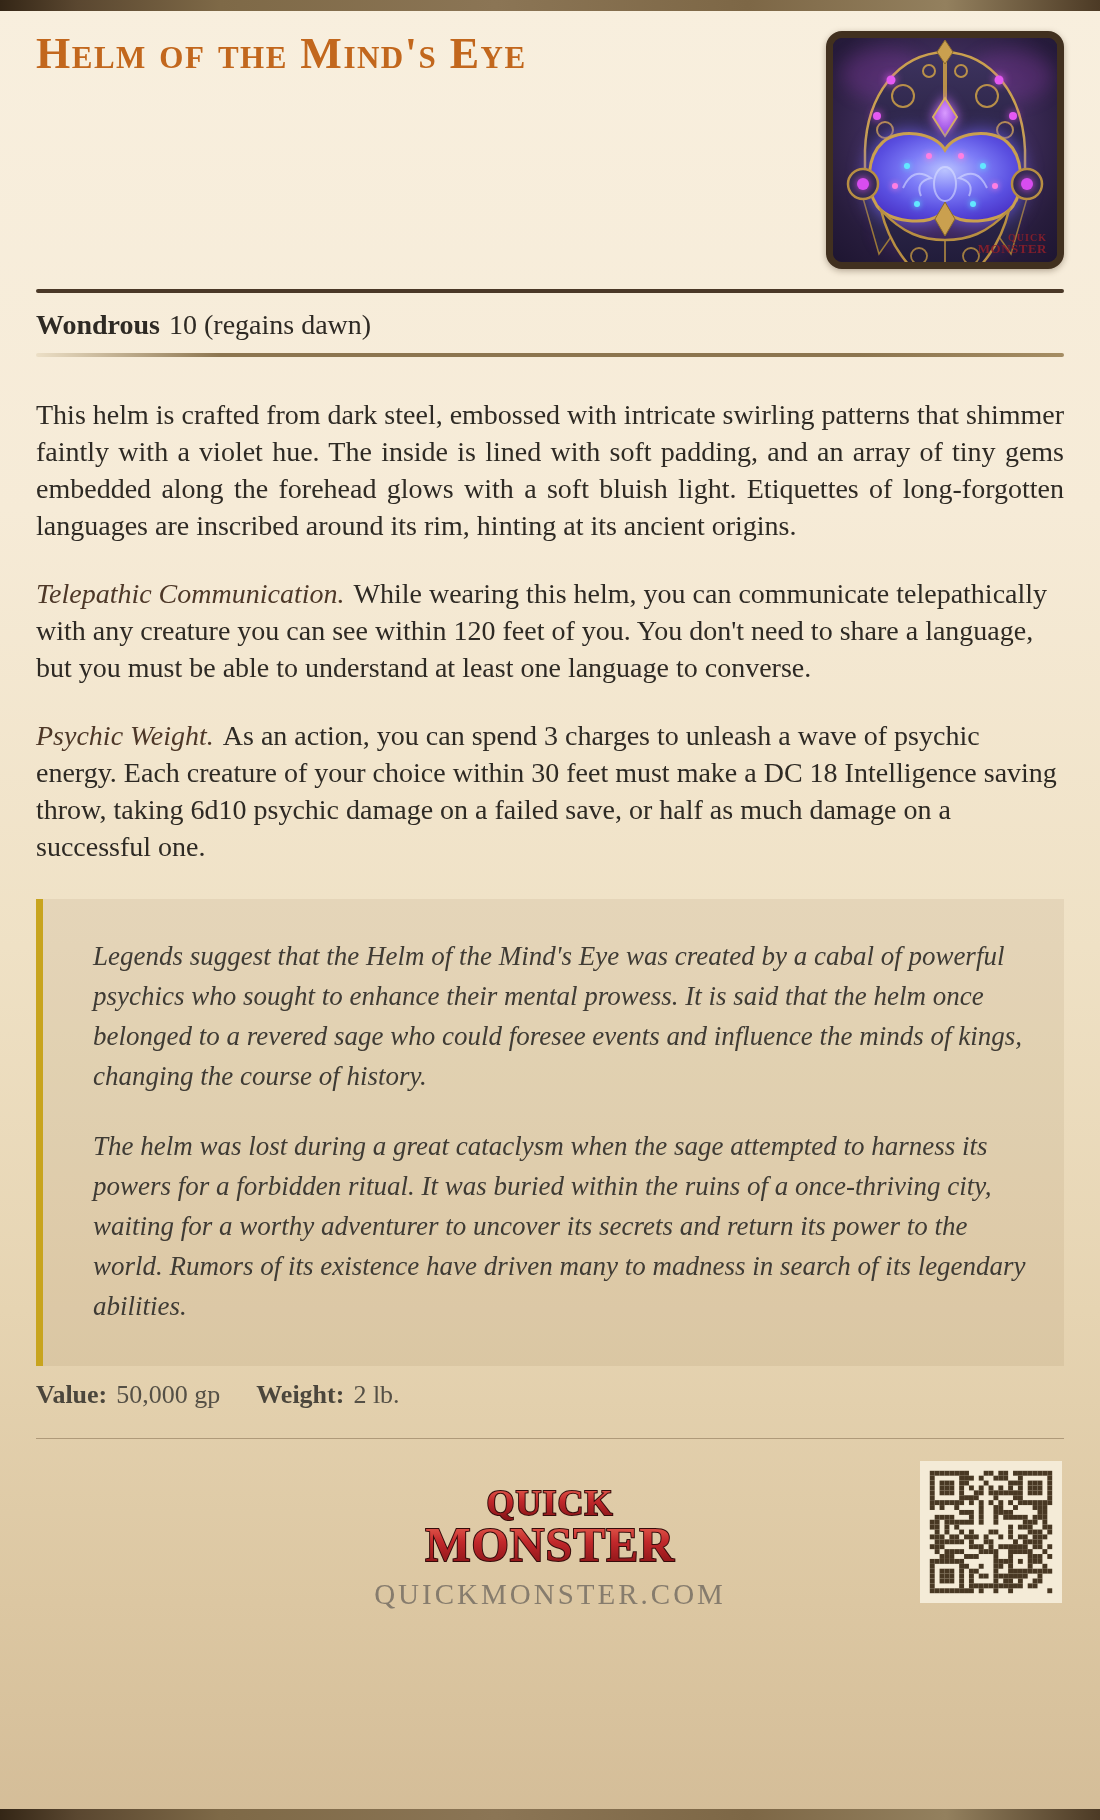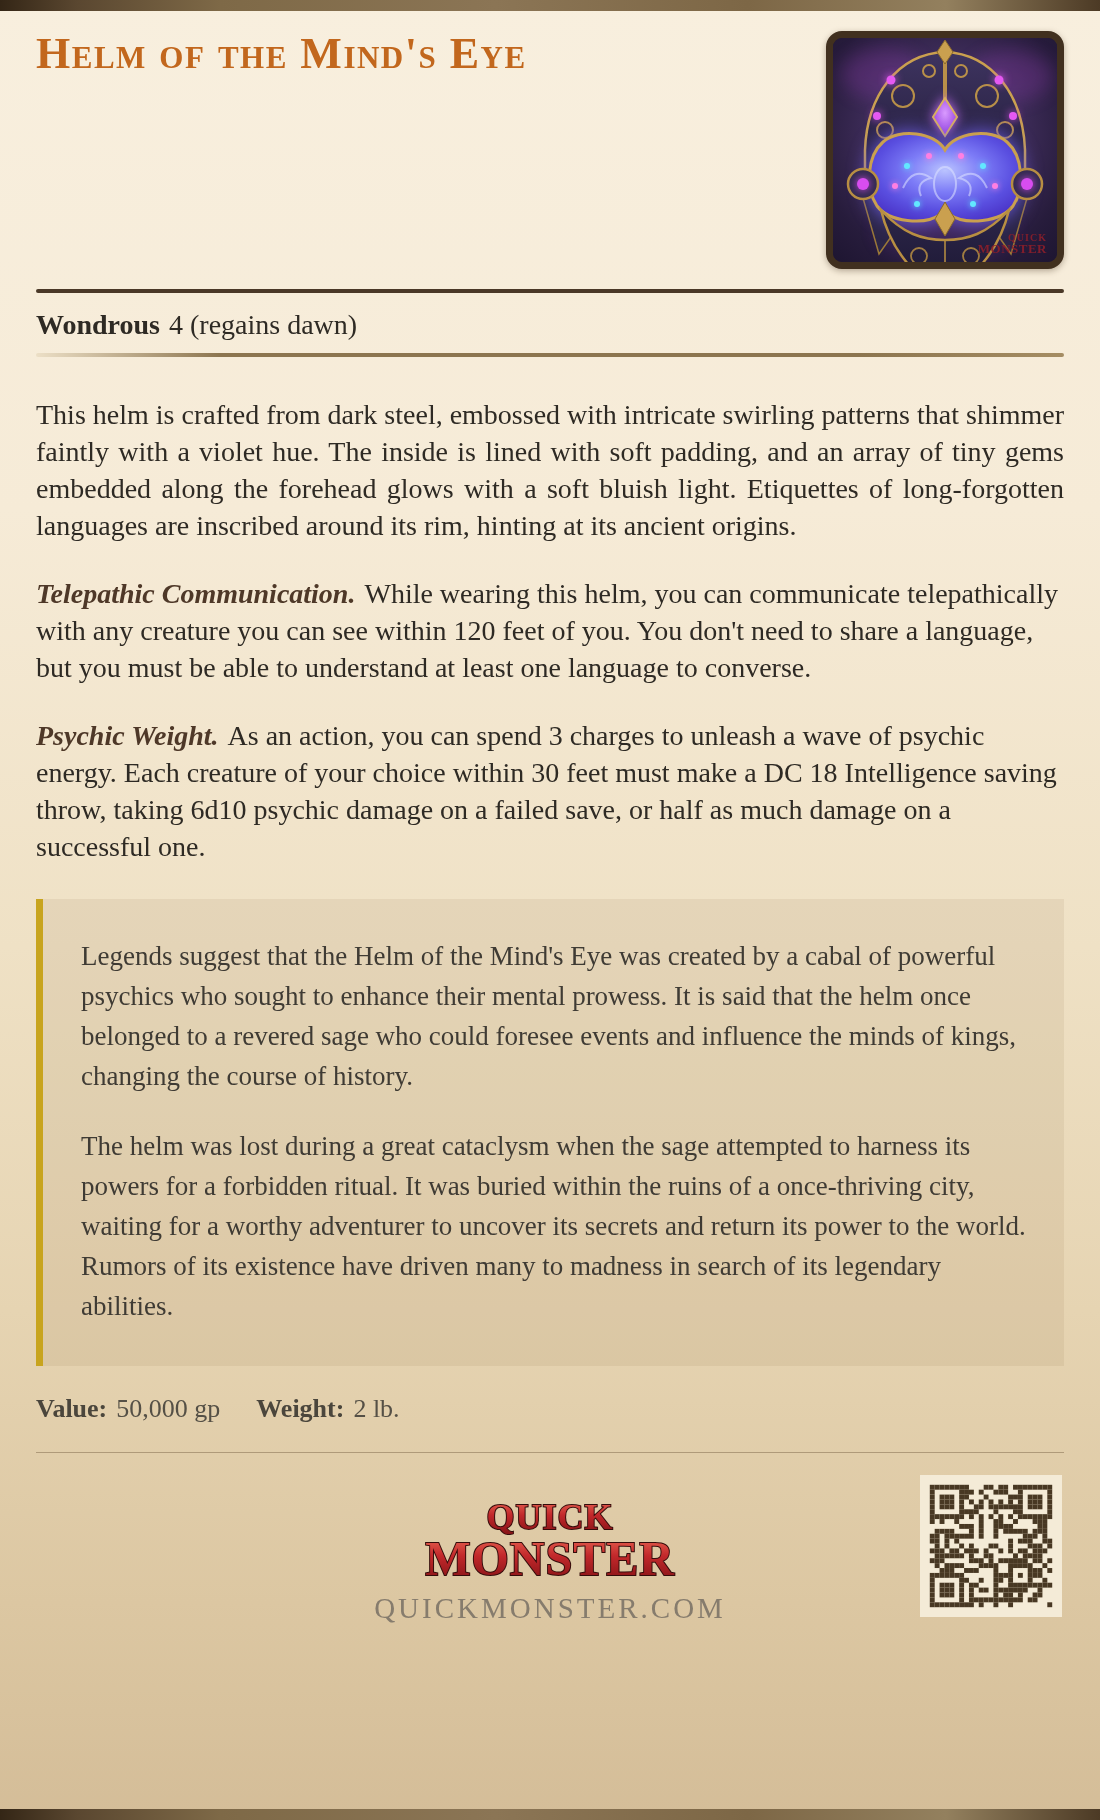--- a/index.html
+++ b/index.html
@@ -41,34 +41,34 @@
   .divider-grad{height:4px;border-radius:2px;margin-top:10px;
     background:linear-gradient(90deg,#ecdfc6 0%,#8c754f 18%,#8c754f 80%,#a58d63 100%);}
   
   .charges{margin:14px 0 0 0;font-size:28px;line-height:1.3;}
   .b{font-weight:bold;}
   .label-gap{margin-right:9px;}
   
   .body-text{margin-top:39px;}
   p.para{font-size:28px;line-height:37px;margin:0 0 31px 0;}
   p.para.justify{text-align:justify;}
-  .feature-name{font-weight:bold;font-style:italic;color:#4e3828;margin-right:9px;}
+  .feature-name{font-weight:normal;font-style:italic;color:#4e3828;margin-right:9px;}
   
   .lore-box{
     margin-top:34px;
     border-left:7px solid #c8a41e;
     background:rgba(122,92,40,0.09);
     padding:37px 28px 10px 38px;
   }
   .lore-box p{
-    font-size:27px;line-height:40px;color:#3f3b34;
-    margin:0 0 30px 0;
+    font-style:italic;font-size:27px;line-height:40px;color:#3f3b34;
+    margin:0 0 30px 12px;
   }
   
-  .stats{display:flex;gap:36px;margin-top:28px;font-size:26px;color:#555046;}
+  .stats{display:flex;gap:36px;margin-top:14px;font-size:26px;color:#555046;}
   .stats .b{color:#4b463c;}
   .footer-rule{border:none;border-top:1px solid #af9a7a;margin:28px 0 0 0;}
   
   .footer{position:relative;height:200px;}
   .brand{position:absolute;left:50%;transform:translateX(-50%);top:44px;}
   .website{
     position:absolute;left:50%;transform:translateX(-50%);top:139px;
     font-size:29px;letter-spacing:3px;color:#867c6d;white-space:nowrap;
   }
   .badge{
@@ -193,21 +193,21 @@
             <text x="214" y="203" font-size="10" letter-spacing="1">QUICK</text>
             <text x="214" y="215" font-size="13" letter-spacing="0.5">MONSTER</text>
           </g>
         </svg>
       </div>
     </div>
 
     <div class="divider-dark"></div>
 
     <p class="charges">
-      <span class="b label-gap">Wondrous</span><span>4 (regains dawn)</span>
+      <span class="b label-gap">Wondrous</span><span>10 (regains dawn)</span>
     </p>
 
     <div class="divider-grad"></div>
 
     <div class="body-text">
       <p class="para justify">This helm is crafted from dark steel, embossed with intricate swirling patterns that shimmer faintly with a violet hue. The inside is lined with soft padding, and an array of tiny gems embedded along the forehead glows with a soft bluish light. Etiquettes of long-forgotten languages are inscribed around its rim, hinting at its ancient origins.</p>
 
       <p class="para">
         <span class="feature-name">Telepathic Communication.</span><span>While wearing this helm, you can communicate telepathically with any creature you can see within 120 feet of you. You don't need to share a language, but you must be able to understand at least one language to converse.</span>
       </p>

